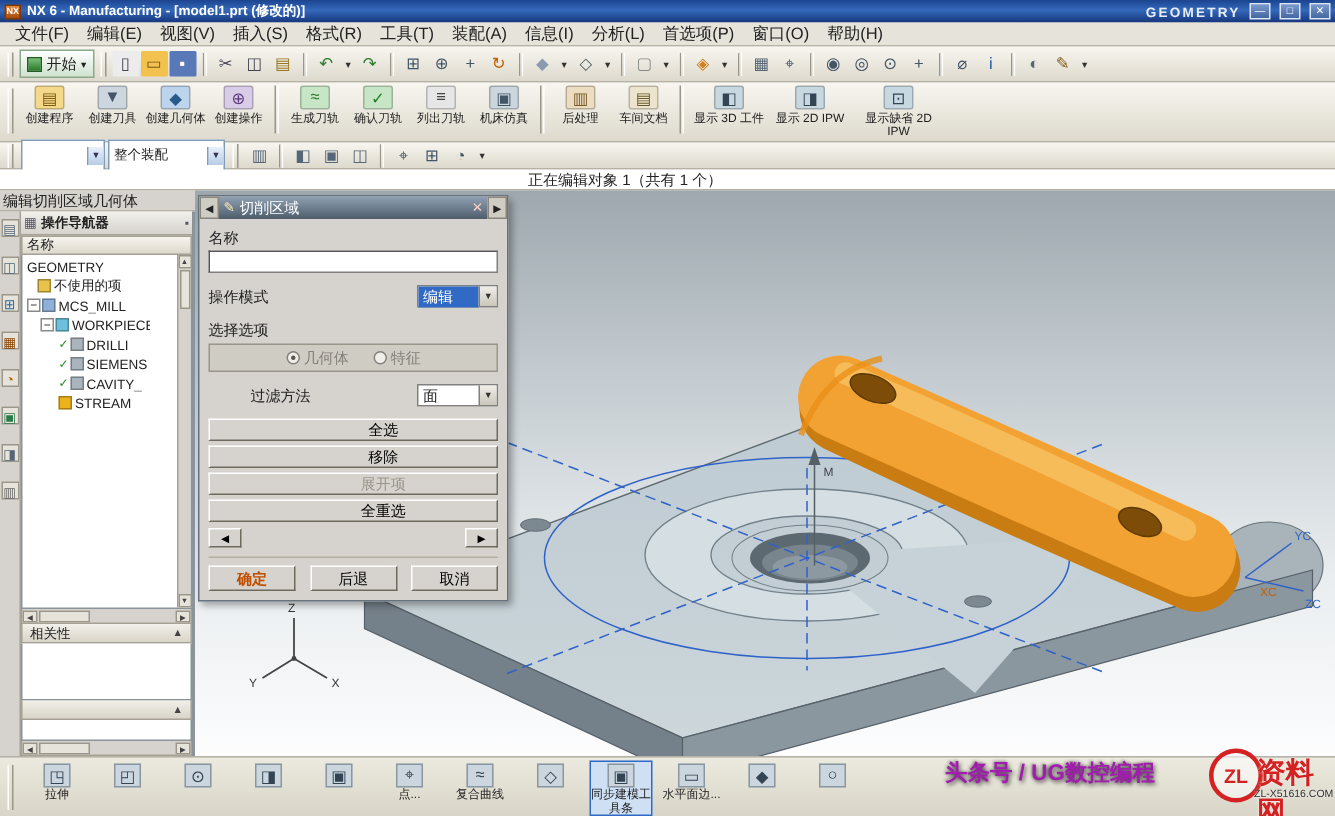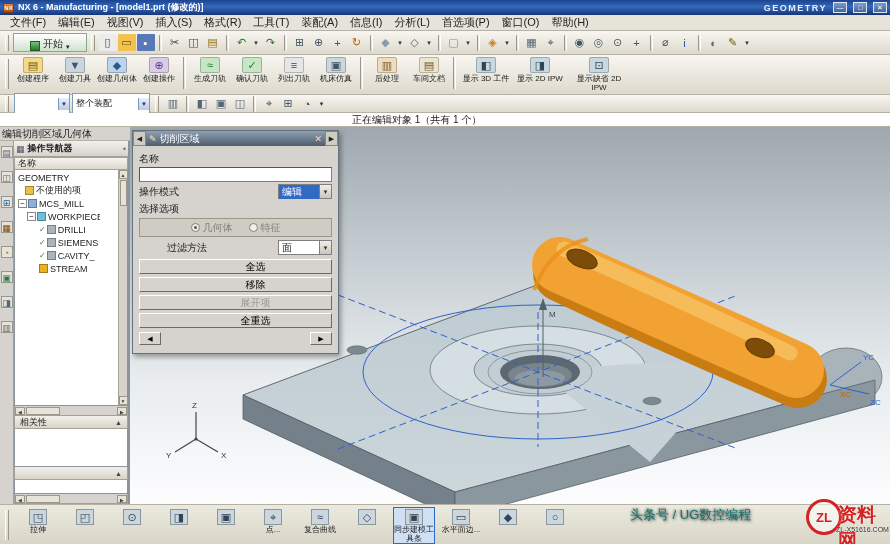--- a/index.html
+++ b/index.html
@@ -15,21 +15,21 @@
   .winbtn { width:14px; height:11px; background:linear-gradient(#7a9ad0,#43679f); border:1px solid #dde6f2; color:#fff; font-size:7px; line-height:9px; text-align:center; margin-left:2px; }
 
   
   .menubar { height:16px; flex:0 0 16px; background:#e6e3da; border-bottom:1px solid #b5b1a5; display:flex; align-items:center; padding-left:4px; }
   .mi { font-size:11px; padding:0 6px; white-space:nowrap; }
 
   
   .tb { display:flex; align-items:center; background:linear-gradient(#f8f6f0,#ddd9cd); border-bottom:1px solid #b5b1a5; }
   .tb1 { height:24px; flex:0 0 24px; padding:0 2px; gap:1px; }
   .grip { width:4px; height:16px; border-left:1px solid #fff; border-right:1px solid #9a968a; margin:0 3px; flex:0 0 4px; }
-  .startbtn { display:flex; align-items:flex-end; gap:3px; height:19px; padding:0 16px; border:1px solid #8aa88a; background:linear-gradient(#ffffff,#cfe2cf); font-size:10px; }
+  .startbtn { display:flex; align-items:center; gap:3px; height:19px; padding:0 4px; border:1px solid #8aa88a; background:linear-gradient(#ffffff,#cfe2cf); font-size:10px; }
   .startbtn .sicon { width:10px; height:10px; background:linear-gradient(#7ac07a,#2a7a2a); border:1px solid #1e5e1e; }
   .ti { width:18px; height:17px; display:flex; align-items:center; justify-content:center; font-size:11px; border-radius:1px; flex:0 0 auto; }
   .ti.sep { width:3px; height:16px; border-left:1px solid #9a968a; border-right:1px solid #fff; margin:0 3px; background:none !important; color:transparent; }
   .ti.dd { width:9px; font-size:7px; color:#333; }
 
   .tb2 { height:40px; flex:0 0 40px; padding:0 2px; align-items:flex-start; }
   .big { width:42px; height:38px; display:flex; flex-direction:column; align-items:center; padding-top:2px; flex:0 0 auto; }
   .big.sep { width:3px; height:32px; margin:2px 3px 0 3px; border-left:1px solid #9a968a; border-right:1px solid #fff; padding:0; }
   .bicon { width:20px; height:16px; display:flex; align-items:center; justify-content:center; font-size:11px; border:1px solid rgba(0,0,0,.22); border-radius:2px; }
   .blabel { font-size:8px; line-height:9px; text-align:center; color:#222; margin-top:1px; max-width:60px; }
@@ -90,21 +90,21 @@
   .dialog { position:absolute; left:2px; top:3px; width:207px; background:#d6d3ce; border:1px solid #66727e; box-shadow:2px 3px 5px rgba(0,0,0,.35); z-index:5; }
   .dlg-row { display:flex; height:15px; }
   .dlg-nav { width:13px; flex:0 0 13px; background:#cfccc4; border:1px solid #8a867c; font-size:7px; text-align:center; color:#222; padding:0; }
   .dlg-title { flex:1; background:linear-gradient(#8ea0b2,#4e5d6c); color:#fff; font-size:10px; display:flex; align-items:center; gap:3px; padding:0 3px; }
   .dlg-title .pencil { font-size:9px; color:#ffe9b0; }
   .dlg-title .ttext { flex:1; white-space:nowrap; overflow:hidden; }
   .dlg-close { font-size:9px; color:#ffd0c0; font-weight:bold; }
   .dlg-body { padding:4px 6px 6px 6px; }
   .dlab { font-size:10px; margin:2px 0 1px 0; }
   .dlg-input { width:100%; height:15px; border:1px solid #808080; border-top-color:#555; border-left-color:#555; background:#fff; font-size:10px; }
-  .drow { display:flex; align-items:center; justify-content:space-between; margin:1px 0; }
+  .drow { display:flex; align-items:center; justify-content:space-between; margin:7px 0; }
   .drop { height:15px; display:flex; align-items:center; border:1px solid #808080; background:#fff; }
   .drop .dval { padding:0 3px; font-size:10px; min-width:40px; }
   .drop.sel .dval { background:#316ac5; color:#fff; }
   .drop .darr { width:12px; height:13px; background:linear-gradient(#f0eee8,#cac6ba); border-left:1px solid #808080; font-size:6px; display:flex; align-items:center; justify-content:center; color:#333; }
   .radiobox { border:1px solid #9a968a; background:#cfccc4; height:19px; display:flex; align-items:center; justify-content:center; gap:16px; margin:2px 0; }
   .radio { display:flex; align-items:center; gap:3px; font-size:10px; color:#84807a; }
   .rdot { width:9px; height:9px; border-radius:50%; border:1px solid #84807a; background:#efeee9; position:relative; }
   .rdot.sel::after { content:""; position:absolute; left:2px; top:2px; width:3px; height:3px; border-radius:50%; background:#5a5650; }
   .fullbtn { display:block; width:100%; height:15px; margin:3px 0; background:#d6d3ce; border:1px solid; border-color:#fff #6e6a5e #6e6a5e #fff; font-size:10px; font-family:inherit;padding-left:40px; }
   .fullbtn.disabled { color:#9a968c; }
@@ -115,21 +115,21 @@
   .btn.ok { color:#c05000; font-weight:bold; }
 
   
   .bottombar { height:40px; flex:0 0 40px; background:linear-gradient(#eceade,#d8d4c8); border-top:1px solid #b5b1a5; display:flex; align-items:flex-start; padding:2px 2px 0 2px; gap:5px; overflow:hidden; }
   .bbi { width:42px; flex:0 0 42px; display:flex; flex-direction:column; align-items:center; padding-top:1px; border:1px solid transparent; }
   .bbi.selected { border:1px solid #316ac5; background:#cfe0f5; }
   .bbi .bicon2 { width:18px; height:16px; display:flex; align-items:center; justify-content:center; font-size:11px; background:#ccd6de; border:1px solid #8a96a0; color:#345; }
   .bbi .blab { font-size:8px; line-height:9px; text-align:center; color:#222; max-width:44px; overflow:hidden; }
 
   
-  .wm-text { position:absolute; left:630px; top:506px; z-index:10; color:#0f766e; font-size:13px; font-weight:normal; text-shadow:1px 1px 3px rgba(0,0,0,.65), -1px -1px 2px rgba(0,0,0,.3); white-space:nowrap; }
+  .wm-text { position:absolute; left:630px; top:506px; z-index:10; color:#a21caf; font-size:15px; font-weight:bold; text-shadow:1px 1px 3px rgba(0,0,0,.65), -1px -1px 2px rgba(0,0,0,.3); white-space:nowrap; }
   .logo { position:absolute; left:804px; top:498px; z-index:10; width:86px; height:44px; }
   .logo-circle { position:absolute; left:2px; top:1px; width:36px; height:36px; border:3px solid #d42222; border-radius:50%; color:#d42222; display:flex; align-items:center; justify-content:center; font-size:13px; font-weight:bold; background:rgba(255,255,255,.55); }
   .logo-name { position:absolute; left:34px; top:4px; color:#d42222; font-size:19px; font-weight:bold; text-shadow:0 0 2px rgba(255,255,255,.8); }
   .logo-sub { position:absolute; left:32px; top:28px; font-size:7px; color:#333; text-shadow:0 0 2px rgba(255,255,255,.8); }
 </style>
 </head>
 <body>
 
 <div class="app">
 
@@ -554,20 +554,25 @@
 
           <button class="fullbtn">全选</button>
               <button class="fullbtn">移除</button>
               <button class="fullbtn disabled">展开项</button>
               <button class="fullbtn">全重选</button>
             </div>
           <div class="navrow">
             <button class="navbtn">◀</button>
             <button class="navbtn">▶</button>
           </div>
+          <div class="btnrow">
+            <button class="btn ok">确定</button>
+            <button class="btn">后退</button>
+            <button class="btn">取消</button>
+          </div>
         </div>
       </div>
     </div>
   </div>
 
   <div class="bottombar">
     <span class="grip" style="height:30px;margin-top:3px"></span>
     <span style="display:flex;gap:5px">
 
         <span class="bbi">

